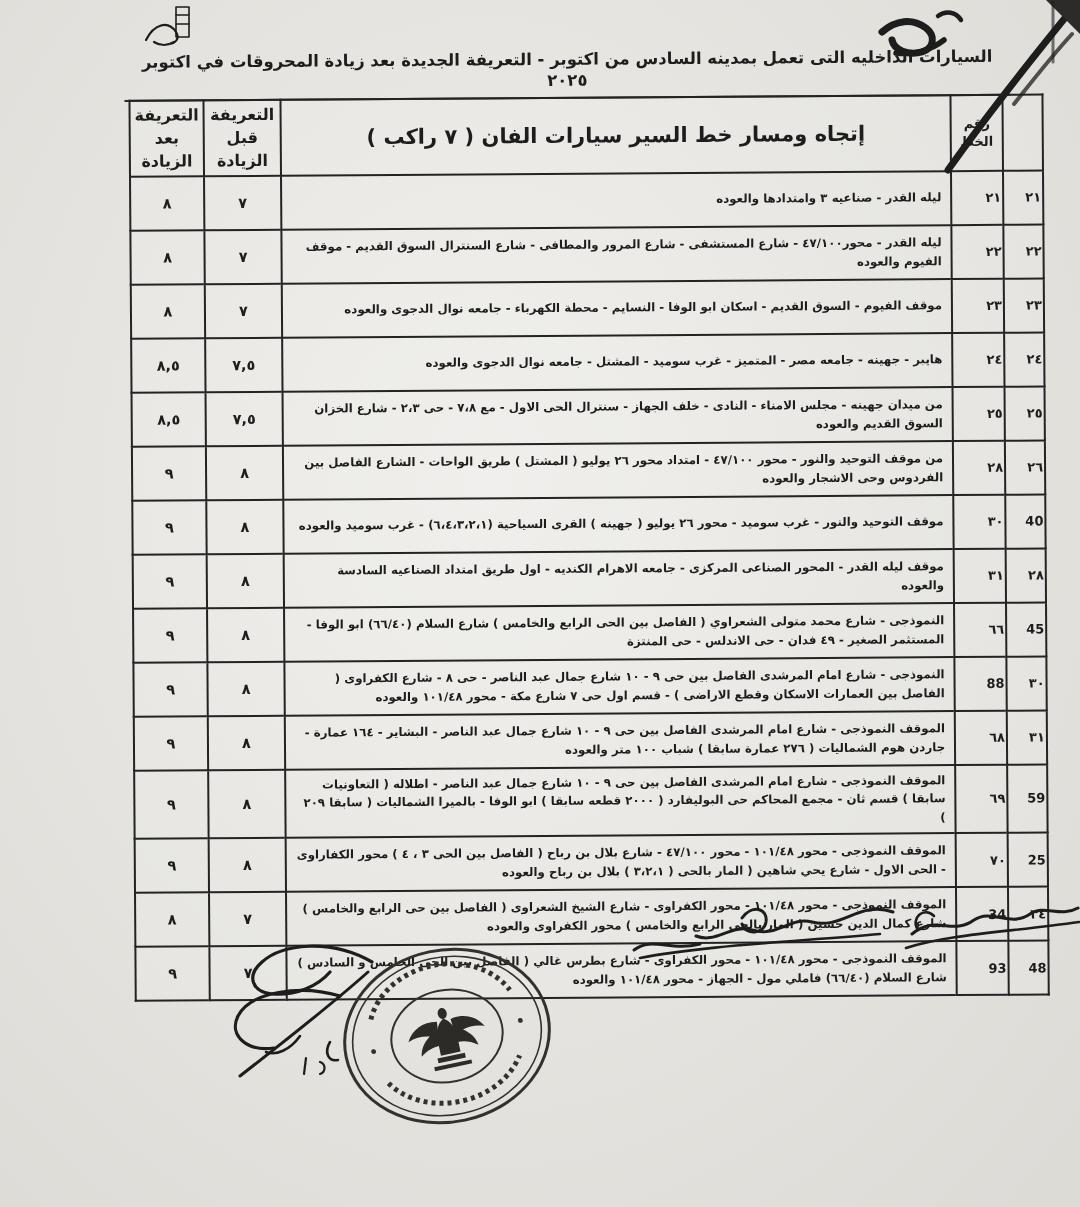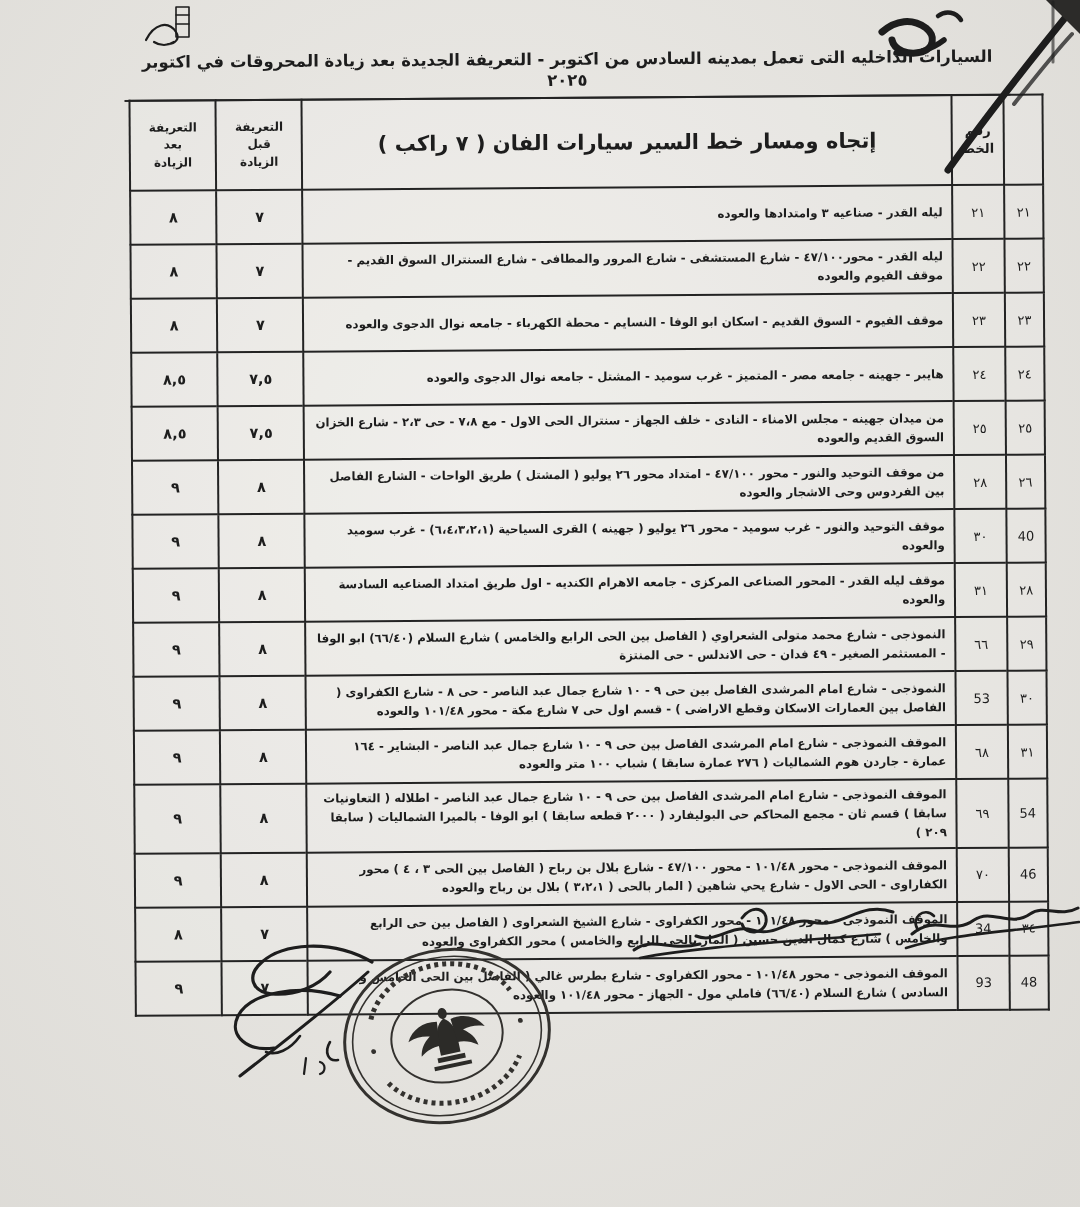--- a/index.html
+++ b/index.html
@@ -34,31 +34,31 @@
     border:2px solid #232323;
     vertical-align:middle;
   }
   th.h-route{
     font-size:21px;font-weight:bold;padding:10px 6px;text-align:center;
   }
   th.h-line,th.h-serial{
     font-size:13px;font-weight:bold;text-align:center;padding:2px;line-height:1.4;
   }
   th.h-fare{
-    font-size:12px;font-weight:bold;text-align:center;padding:18px;line-height:1.45;margin-left:35px;
+    font-size:16px;font-weight:bold;text-align:center;padding:2px;line-height:1.45;margin-left:35px;
   }
   td.c-route{
     font-size:11.8px;font-weight:bold;text-align:right;
     padding:5px 9px;line-height:1.6;height:42px;
   }
   td.c-fare{
     text-align:center;font-size:14.5px;font-weight:bold;height:42px;
   }
   td.c-line,td.c-serial{
-    text-align:center;font-size:13px;font-weight:normal;height:42px;
+    text-align:right;font-size:13px;font-weight:bold;height:42px;
   }
   .overlay{
     position:absolute;top:0;left:0;width:1080px;height:1207px;
     pointer-events:none;
   }
   .ink{stroke:#1d1d1d;fill:none;stroke-linecap:round;stroke-linejoin:round;}
   .stamp-ink{stroke:#33312e;fill:none;}
 </style>
 </head>
 <body>
@@ -137,49 +137,49 @@
         <td class="c-fare">٩</td>
       </tr>
       <tr>
         <td class="c-serial">٢٨</td>
         <td class="c-line">٣١</td>
         <td class="c-route">موقف ليله القدر - المحور الصناعى المركزى - جامعه الاهرام الكنديه - اول طريق امتداد الصناعيه السادسة والعوده</td>
         <td class="c-fare">٨</td>
         <td class="c-fare">٩</td>
       </tr>
       <tr>
-        <td class="c-serial">٢٩</td>
+        <td class="c-serial">45</td>
         <td class="c-line">٦٦</td>
         <td class="c-route">النموذجى - شارع محمد متولى الشعراوي ( الفاصل بين الحى الرابع والخامس ) شارع السلام (٦٦/٤٠) ابو الوفا - المستثمر الصغير - ٤٩ فدان - حى الاندلس - حى المنتزة</td>
         <td class="c-fare">٨</td>
         <td class="c-fare">٩</td>
       </tr>
       <tr>
         <td class="c-serial">٣٠</td>
-        <td class="c-line">53</td>
+        <td class="c-line">88</td>
         <td class="c-route">النموذجى - شارع امام المرشدى الفاصل بين حى ٩ - ١٠ شارع جمال عبد الناصر - حى ٨ - شارع الكفراوى ( الفاصل بين العمارات الاسكان وقطع الاراضى ) - قسم اول حى ٧ شارع مكة - محور ١٠١/٤٨ والعوده</td>
         <td class="c-fare">٨</td>
         <td class="c-fare">٩</td>
       </tr>
       <tr>
         <td class="c-serial">٣١</td>
         <td class="c-line">٦٨</td>
         <td class="c-route">الموقف النموذجى - شارع امام المرشدى الفاصل بين حى ٩ - ١٠ شارع جمال عبد الناصر - البشاير - ١٦٤ عمارة - جاردن هوم الشماليات ( ٢٧٦ عمارة سابقا ) شباب ١٠٠ متر والعوده</td>
         <td class="c-fare">٨</td>
         <td class="c-fare">٩</td>
       </tr>
       <tr>
-        <td class="c-serial">54</td>
+        <td class="c-serial">59</td>
         <td class="c-line">٦٩</td>
         <td class="c-route">الموقف النموذجى - شارع امام المرشدى الفاصل بين حى ٩ - ١٠ شارع جمال عبد الناصر - اطلاله ( التعاونيات سابقا ) قسم ثان - مجمع المحاكم حى البوليفارد ( ٢٠٠٠ قطعه سابقا ) ابو الوفا - بالميرا الشماليات ( سابقا ٢٠٩ )</td>
         <td class="c-fare">٨</td>
         <td class="c-fare">٩</td>
       </tr>
       <tr>
-        <td class="c-serial">46</td>
+        <td class="c-serial">25</td>
         <td class="c-line">٧٠</td>
         <td class="c-route">الموقف النموذجى - محور ١٠١/٤٨ - محور ٤٧/١٠٠ - شارع بلال بن رباح ( الفاصل بين الحى ٣ ، ٤ ) محور الكفاراوى - الحى الاول - شارع يحي شاهين ( المار بالحى ( ٣،٢،١ ) بلال بن رباح والعوده</td>
         <td class="c-fare">٨</td>
         <td class="c-fare">٩</td>
       </tr>
       <tr>
         <td class="c-serial">٣٤</td>
         <td class="c-line">34</td>
         <td class="c-route">الموقف النموذجى - محور ١٠١/٤٨ - محور الكفراوى - شارع الشيخ الشعراوى ( الفاصل بين حى الرابع والخامس ) شارع كمال الدين حسين ( المار بالحى الرابع والخامس ) محور الكفراوى  والعوده</td>
         <td class="c-fare">٧</td>

